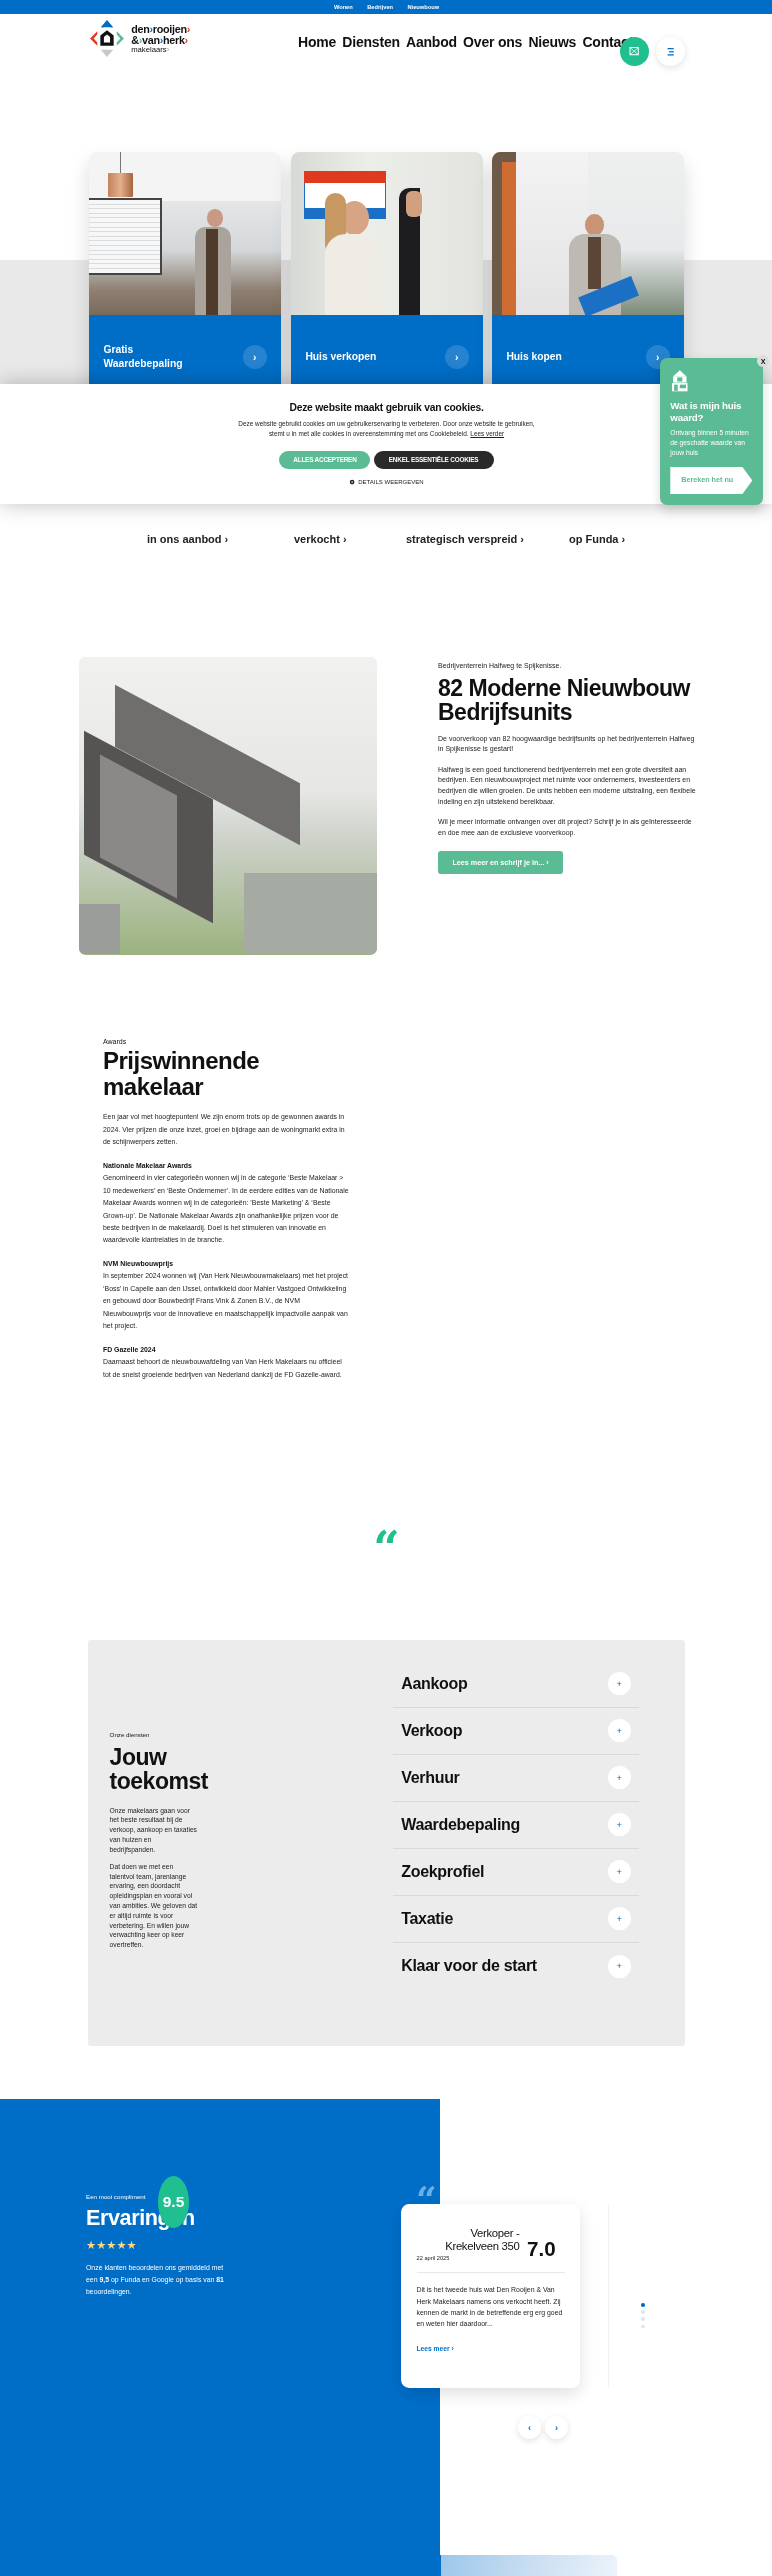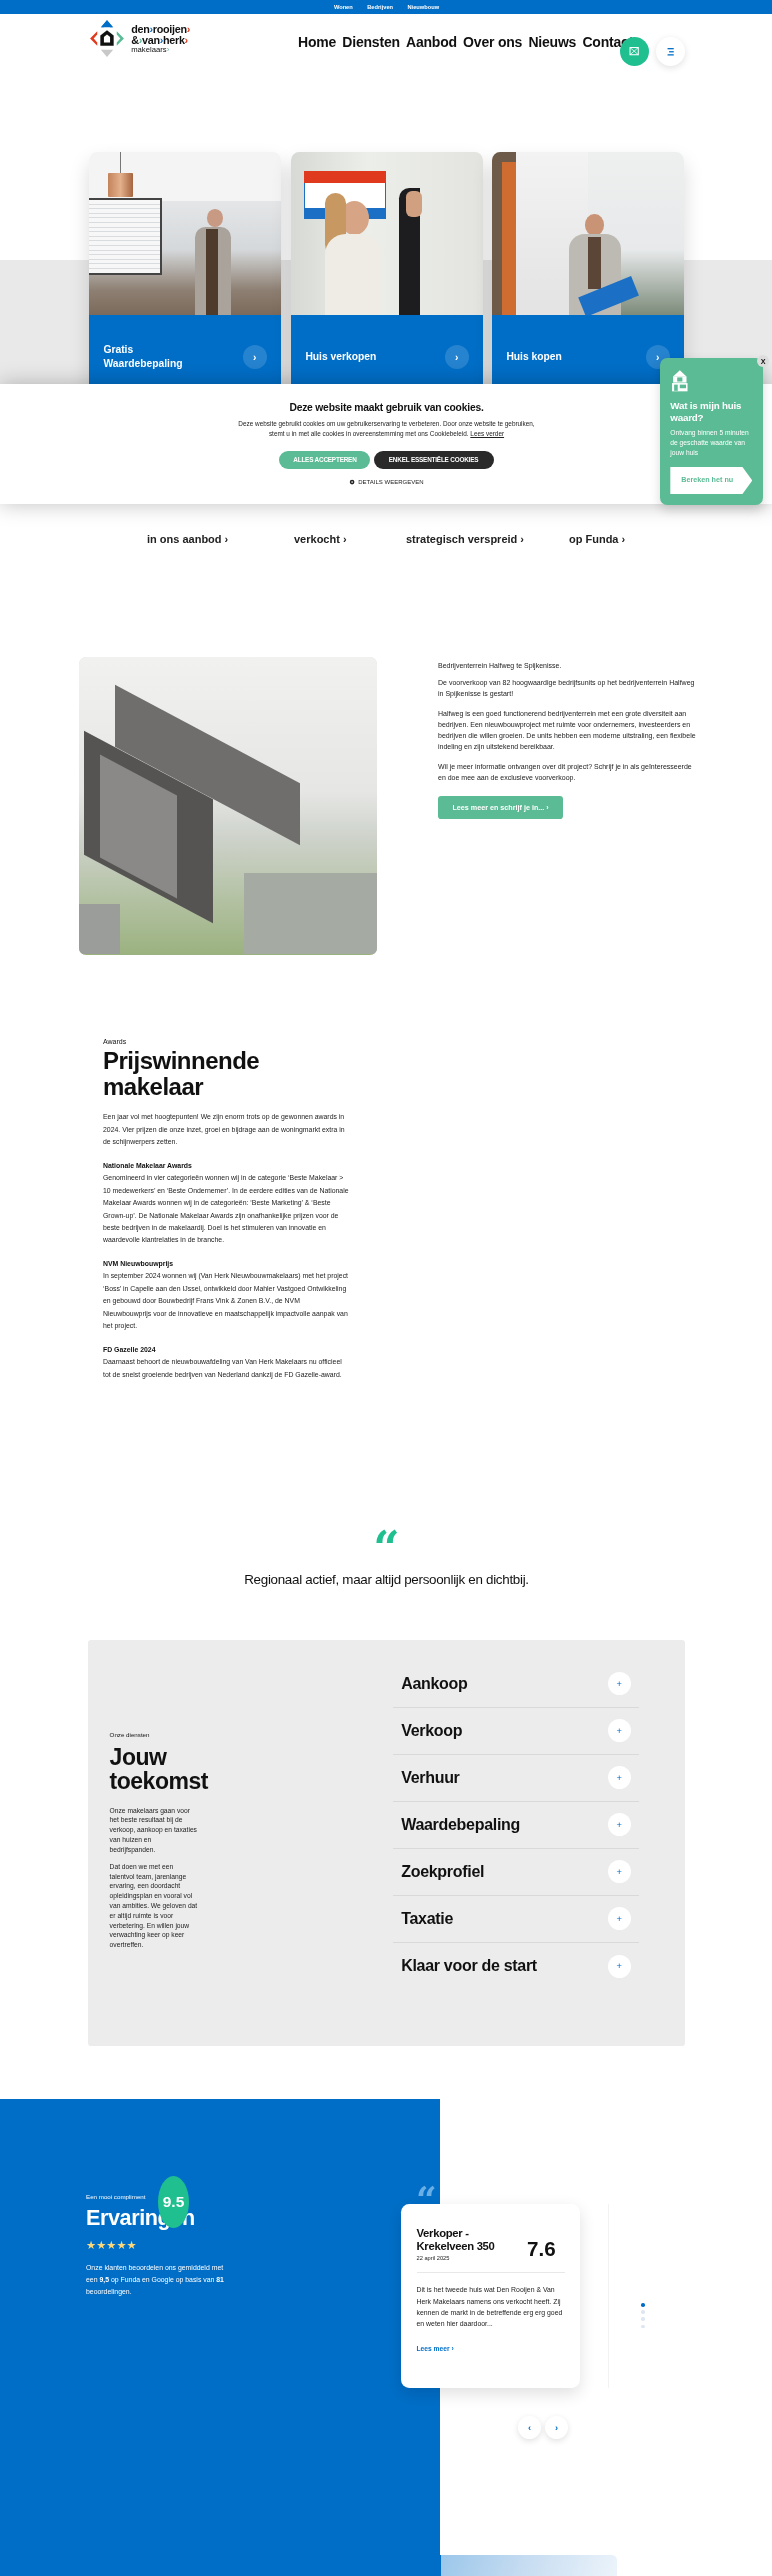--- a/index.html
+++ b/index.html
@@ -92,21 +92,21 @@
   
   .erv-blue { position: absolute; left: 0; top: 2099px; width: 440px; height: 625px; background: #006ec7; }
   .erv-text { position: absolute; left: 86px; top: 2193px; width: 139px; color: #fff; }
   .erv-text .eyebrow { font-size: 6.2px; }
   .erv-text h2 { margin-top: 5.2px; font-size: 21.6px; font-weight: bold; letter-spacing: -0.4px; }
   .erv-badge { position: absolute; left: 158px; top: 2176px; width: 31px; height: 52px; border-radius: 50%; background: #1fbf8f; color: #fff; font-size: 15.5px; font-weight: bold; display: flex; align-items: center; justify-content: center; }
   .stars { margin-top: 8.2px; color: #fdd97c; font-size: 11.3px; letter-spacing: 0; }
   .erv-text p { margin-top: 9.3px; font-size: 6.9px; line-height: 12.4px; }
   .review-card { position: absolute; left: 401px; top: 2204px; width: 179px; height: 184px; background: #fff; border-radius: 8.2px; box-shadow: 0 5.2px 15.5px rgba(0,0,0,0.12); padding: 23px 15.5px; }
   .review-quote { position: absolute; left: 416px; top: 2184px; font-size: 36px; color: #6aaee6; font-weight: bold; line-height: 31px; font-family: "DejaVu Serif", serif; }
-  .review-card h3 { font-size: 11.3px; line-height: 13.4px; font-weight: bold; letter-spacing: -0.3px; width: 103px; }
+  .review-card h3 { font-size: 11.3px; line-height: 13.4px; font-weight: normal; letter-spacing: -0.3px; width: 103px; text-align: right; }
   .review-score { position: absolute; left: 126px; top: 33px; font-size: 20.6px; font-weight: bold; }
   .review-date { margin-top: 1px; font-size: 5.7px; color: #222; }
   .review-card hr { border: none; border-top: 0.5px solid #e8e8e8; margin: 11.3px 0; }
   .review-card p { font-size: 6.9px; line-height: 11.3px; color: #222; }
   .review-more { display: inline-block; margin-top: 15.5px; color: #006ec7; font-weight: bold; font-size: 6.7px; }
   .slider-dots { position: absolute; left: 641px; top: 2303px; display: flex; flex-direction: column; gap: 3.6px; }
   .dot { width: 3.6px; height: 3.6px; border-radius: 50%; background: #dde7f2; }
   .dot.active { background: #006ec7; }
   .arrows { position: absolute; left: 518px; top: 2416px; display: flex; gap: 4.1px; }
   .arrow { width: 23px; height: 23px; border-radius: 50%; background: #fff; box-shadow: 0 2.1px 6.2px rgba(0,0,0,0.12); color: #006ec7; font-size: 9.3px; font-weight: bold; display: flex; align-items: center; justify-content: center; }
@@ -258,39 +258,39 @@
   <div class="units-img">
     <div style="position:absolute;inset:0;background:linear-gradient(180deg,#f1f1ef 0%,#e6e7e4 45%,#cfd3cc 60%,#9bb27f 100%);"></div>
     <div style="position:absolute;left:36px;top:77px;width:185px;height:62px;background:#6f6e6c;transform:skewY(28deg);"></div>
     <div style="position:absolute;left:5.2px;top:108px;width:129px;height:124px;background:#555452;transform:skewY(28deg);"></div>
     <div style="position:absolute;left:20.6px;top:118px;width:77px;height:103px;background:#8a8987;transform:skewY(28deg);"></div>
     <div style="position:absolute;left:0;top:247px;width:41px;height:50px;background:#9a9d9a;"></div>
     <div style="position:absolute;left:165px;top:216px;width:133px;height:81px;background:#a5aba3;"></div>
   </div>
   <div class="units-text">
     <div class="eyebrow">Bedrijventerrein Halfweg te Spijkenisse.</div>
+    <h2>82 Moderne Nieuwbouw Bedrijfsunits</h2>
     <p>De voorverkoop van 82 hoogwaardige bedrijfsunits op het bedrijventerrein Halfweg in Spijkenisse is gestart!</p>
     <p>Halfweg is een goed functionerend bedrijventerrein met een grote diversiteit aan bedrijven. Een nieuwbouwproject met ruimte voor ondernemers, investeerders en bedrijven die willen groeien. De units hebben een moderne uitstraling, een flexibele indeling en zijn uitstekend bereikbaar.</p>
     <p>Wil je meer informatie ontvangen over dit project? Schrijf je in als geïnteresseerde en doe mee aan de exclusieve voorverkoop.</p>
     <a class="btn-green">Lees meer en schrijf je in... ›</a>
   </div>
 </div>
 
 <div class="awards">
   <div class="eyebrow">Awards</div>
   <h2>Prijswinnende makelaar</h2>
   <p>Een jaar vol met hoogtepunten! We zijn enorm trots op de gewonnen awards in 2024. Vier prijzen die onze inzet, groei en bijdrage aan de woningmarkt extra in de schijnwerpers zetten.</p>
   <p><b>Nationale Makelaar Awards</b><br><span>Genomineerd in vier categorieën wonnen wij in de categorie ‘Beste Makelaar &gt; 10 medewerkers’ en ‘Beste Ondernemer’. In de eerdere edities van de Nationale Makelaar Awards wonnen wij in de categorieën: ‘Beste Marketing’ &amp; ‘Beste Grown-up’. De Nationale Makelaar Awards zijn onafhankelijke prijzen voor de beste bedrijven in de makelaardij. Doel is het stimuleren van innovatie en waardevolle klantrelaties in de branche.</span></p>
   <p><b>NVM Nieuwbouwprijs</b><br><span>In september 2024 wonnen wij (Van Herk Nieuwbouwmakelaars) met het project ‘Boss’ in Capelle aan den IJssel, ontwikkeld door Mahler Vastgoed Ontwikkeling en gebouwd door Bouwbedrijf Frans Vink &amp; Zonen B.V., de NVM Nieuwbouwprijs voor de innovatieve en maatschappelijk impactvolle aanpak van het project.</span></p>
   <p><b>FD Gazelle 2024</b><br><span>Daarnaast behoort de nieuwbouwafdeling van Van Herk Makelaars nu officieel tot de snelst groeiende bedrijven van Nederland dankzij de FD Gazelle-award.</span></p>
 </div>
 
 <div class="quote">
   <div class="quote-mark">“</div>
-  <div class="quote-text">Regionaal actief, maar altijd persoonlijk en dichtbij.</div>
 </div>
 
 <div class="diensten">
   <div class="dienst-left">
     <div class="eyebrow">Onze diensten</div>
     <h2>Jouw toekomst</h2>
     <p>Onze makelaars gaan voor het beste resultaat bij de verkoop, aankoop en taxaties van huizen en bedrijfspanden.</p>
     <p style="margin-top:7.2px;">Dat doen we met een talentvol team, jarenlange ervaring, een doordacht opleidingsplan en vooral vol van ambities. We geloven dat er altijd ruimte is voor verbetering. En willen jouw verwachting keer op keer overtreffen.</p>
   </div>
   <div class="acc" style="left:305px;top:20.6px;width:246px;">
@@ -330,21 +330,21 @@
   <div class="eyebrow">Een mooi compliment</div>
   <h2>Ervaringen</h2>
   <div class="stars">★★★★★</div>
   <p><span>Onze klanten beoordelen ons gemiddeld met een </span><b>9,5</b><span> op Funda en Google op basis van </span><b>81</b><span> beoordelingen.</span></p>
 </div>
 <div class="erv-badge">9.5</div>
 
 <div class="ghost-card"></div>
 <div class="review-card">
   <h3>Verkoper - Krekelveen 350</h3>
-  <div class="review-score">7.6</div>
+  <div class="review-score">7.0</div>
   <div class="review-date">22 april 2025</div>
   <hr>
   <p>Dit is het tweede huis wat Den Rooijen &amp; Van Herk Makelaars namens ons verkocht heeft. Zij kennen de markt in de betreffende erg erg goed en weten hier daardoor...</p>
   <a class="review-more">Lees meer ›</a>
 </div>
 <div class="review-quote">“</div>
 <div class="slider-dots">
   <div class="dot active"></div>
   <div class="dot"></div>
   <div class="dot"></div>

